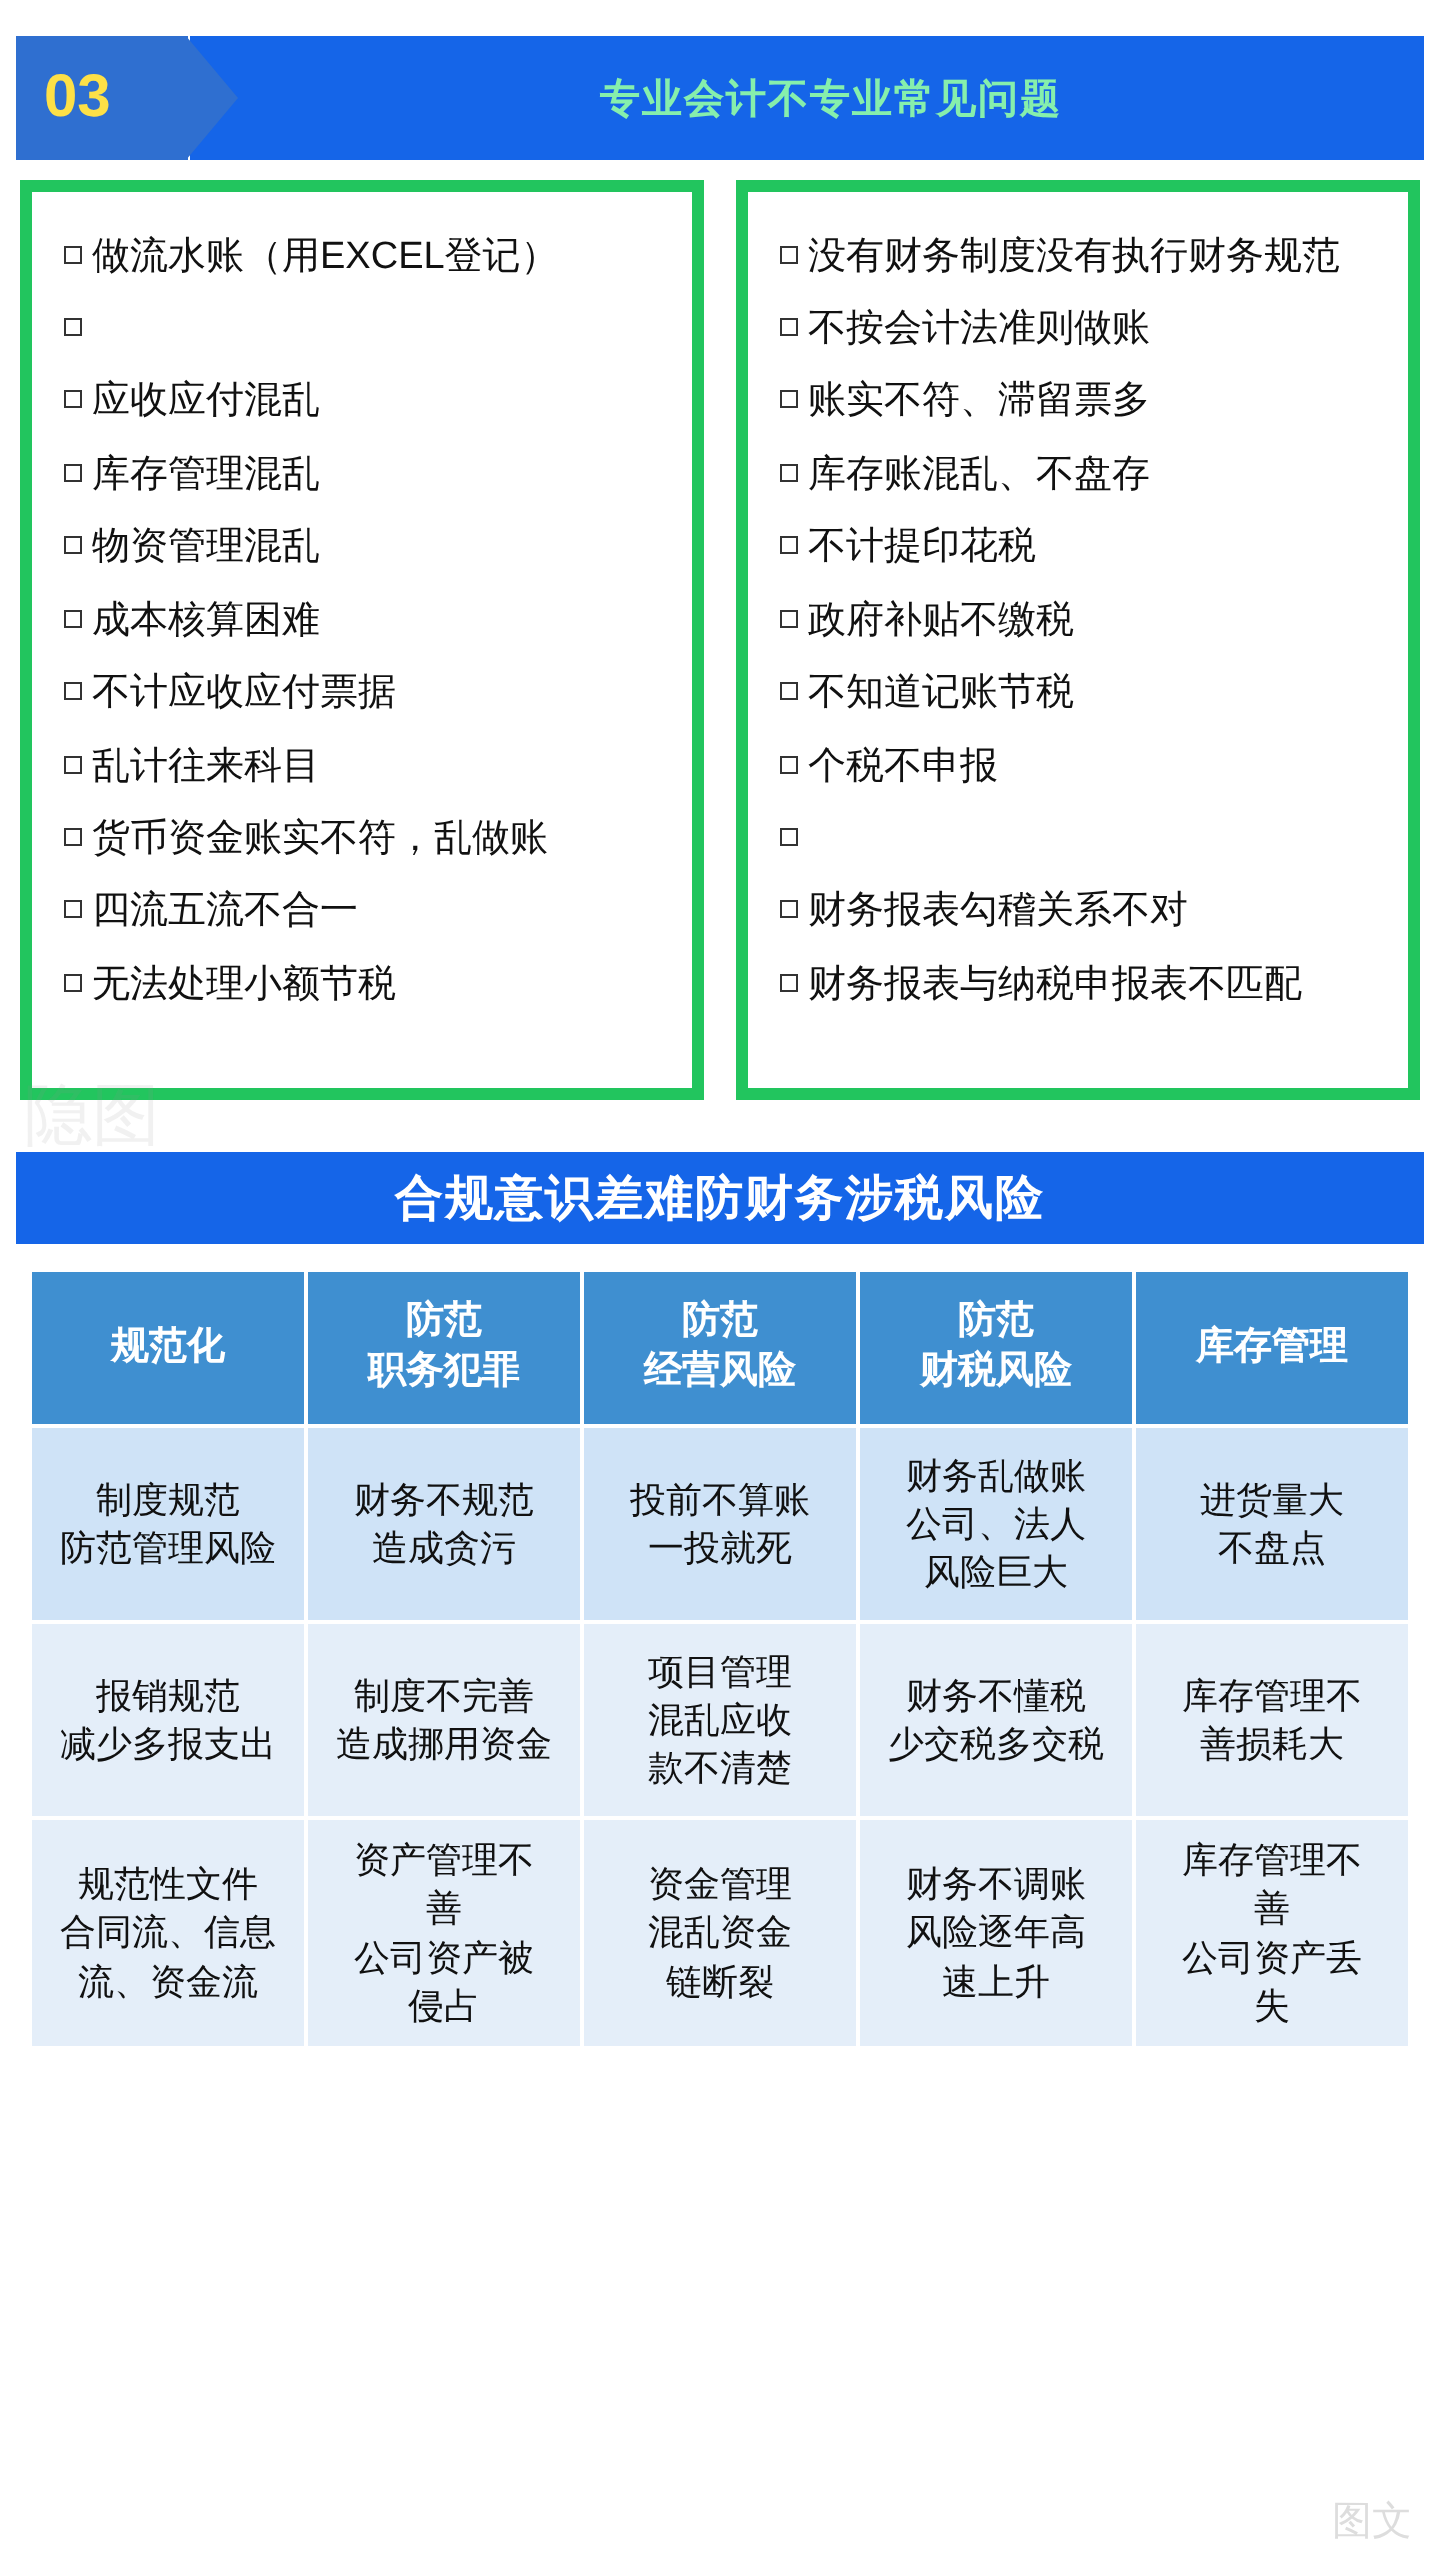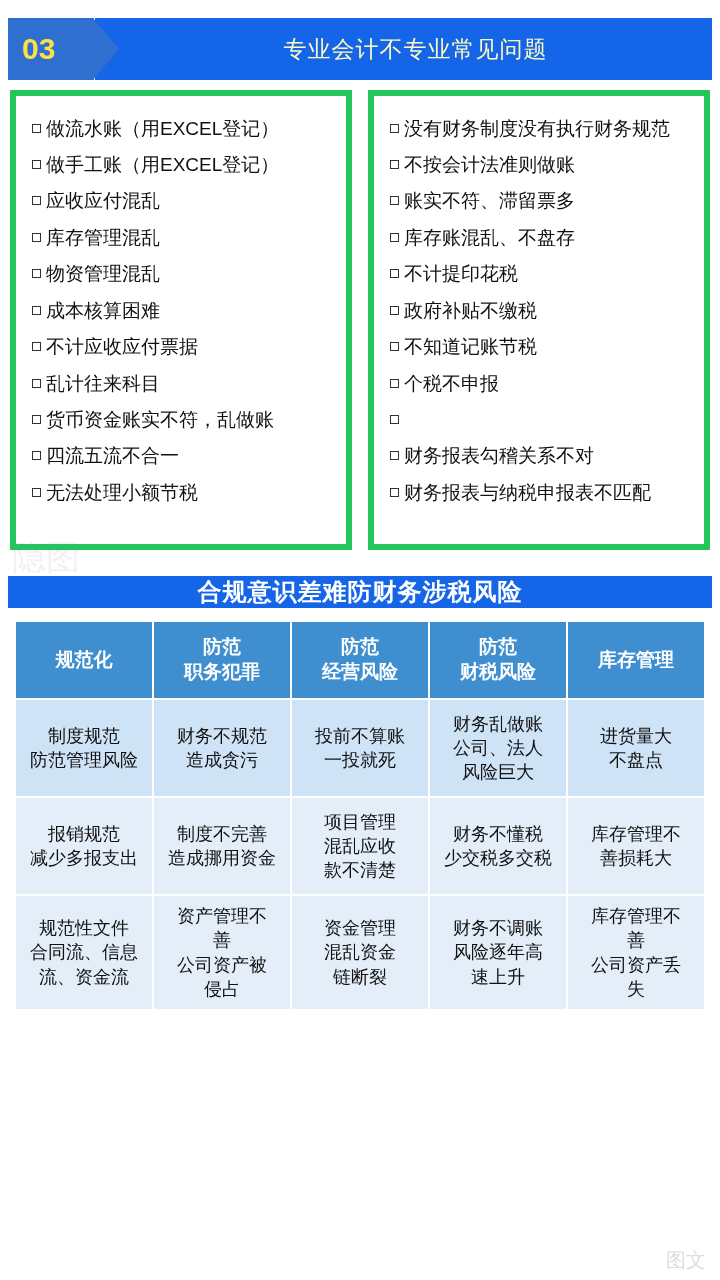--- a/index.html
+++ b/index.html
@@ -36,23 +36,23 @@
     border-top: 31px solid transparent;
     border-bottom: 31px solid transparent;
     border-left: 26px solid #2f6fd0;
     position: relative;
     z-index: 3;
     margin-left: -1px;
   }
   .sec1-title-bar {
     flex: 1;
     background: #1565e8;
-    color: #fef9c3;
-    font-size: 23px;
-    font-weight: normal;
+    color: #86efac;
+    font-size: 20px;
+    font-weight: bold;
     display: flex;
     align-items: center;
     justify-content: center;
     letter-spacing: 1px;
     margin-left: -24px;
     padding-left: 24px;
   }
 
   
   .boxes {
@@ -79,21 +79,21 @@
     display: inline-block;
     width: 9px; height: 9px;
     border: 1px solid #333;
     margin-right: 5px;
     vertical-align: 2px;
   }
 
   
   .sec2-header {
     margin: 26px 8px 0 8px;
-    height: 32px;
+    height: 46px;
     background: #1565e8;
     color: #ffffff;
     font-size: 24px;
     font-weight: bold;
     display: flex;
     align-items: center;
     justify-content: center;
     letter-spacing: 1px;
   }
 
@@ -145,21 +145,21 @@
 <div class="sec1-header">
   <div class="num-badge">03</div>
   <div class="num-arrow"></div>
   <div class="sec1-title-bar">专业会计不专业常见问题</div>
 </div>
 
 <div class="boxes">
   <div class="box">
     <ul>
       <li><span class="sq"></span><span>做流水账（用EXCEL登记）</span></li>
-      <li><span class="sq"></span><span>做手工账（用EXCEL登记）</span></li>
+      <li><span class="sq"></span></li>
       <li><span class="sq"></span><span>应收应付混乱</span></li>
       <li><span class="sq"></span><span>库存管理混乱</span></li>
       <li><span class="sq"></span><span>物资管理混乱</span></li>
       <li><span class="sq"></span><span>成本核算困难</span></li>
       <li><span class="sq"></span><span>不计应收应付票据</span></li>
       <li><span class="sq"></span><span>乱计往来科目</span></li>
       <li><span class="sq"></span><span>货币资金账实不符，乱做账</span></li>
       <li><span class="sq"></span><span>四流五流不合一</span></li>
       <li><span class="sq"></span><span>无法处理小额节税</span></li>
     </ul>

